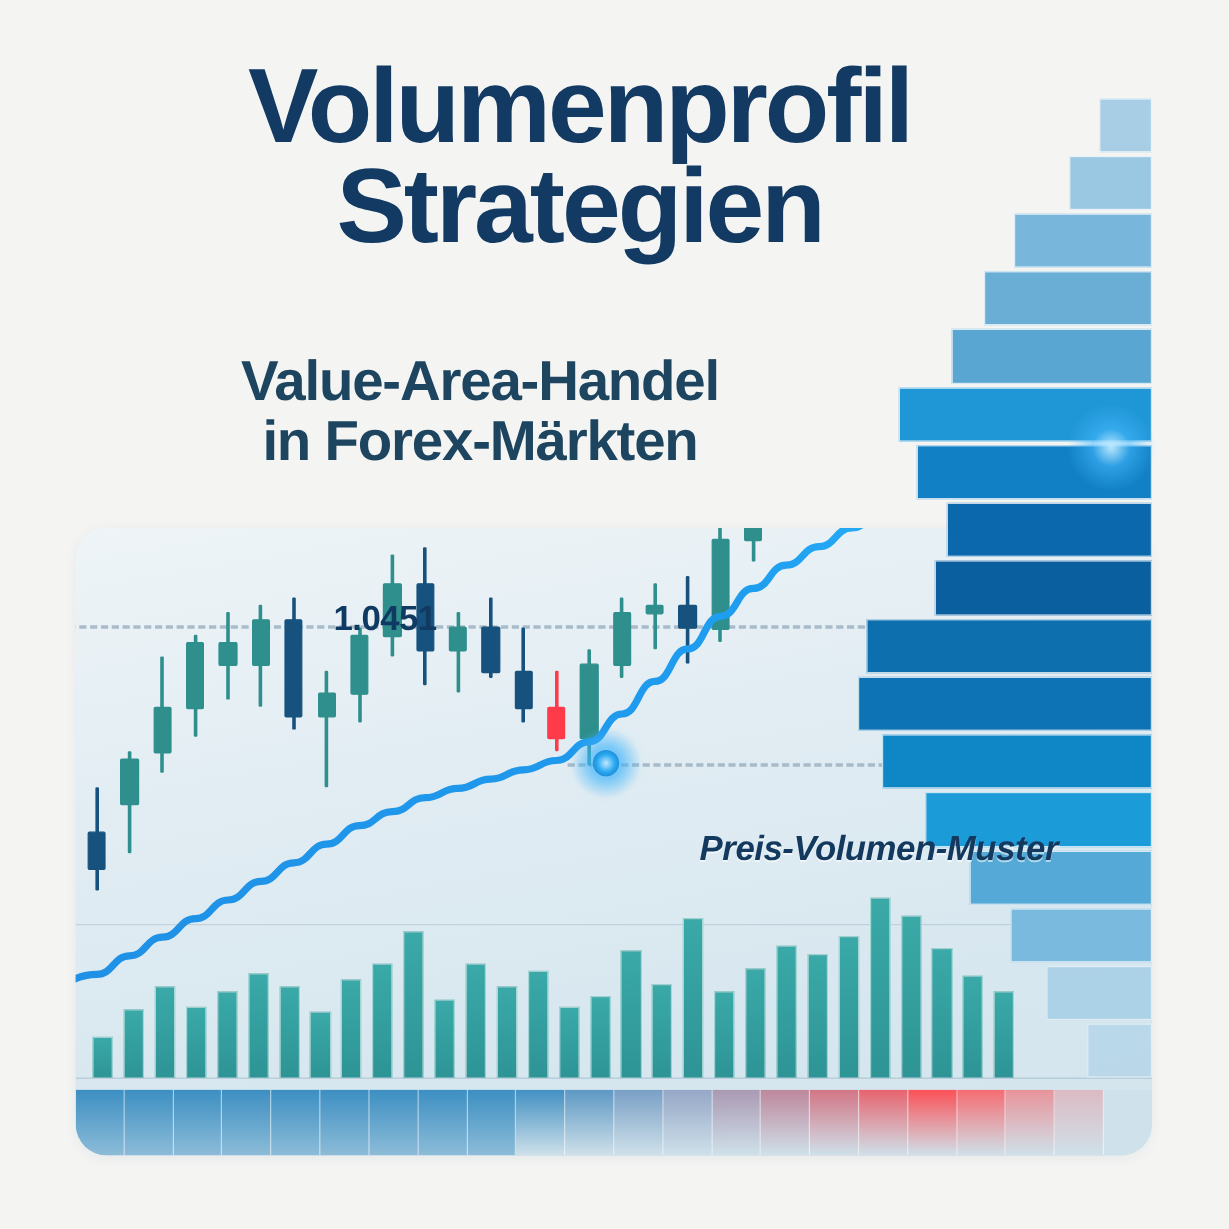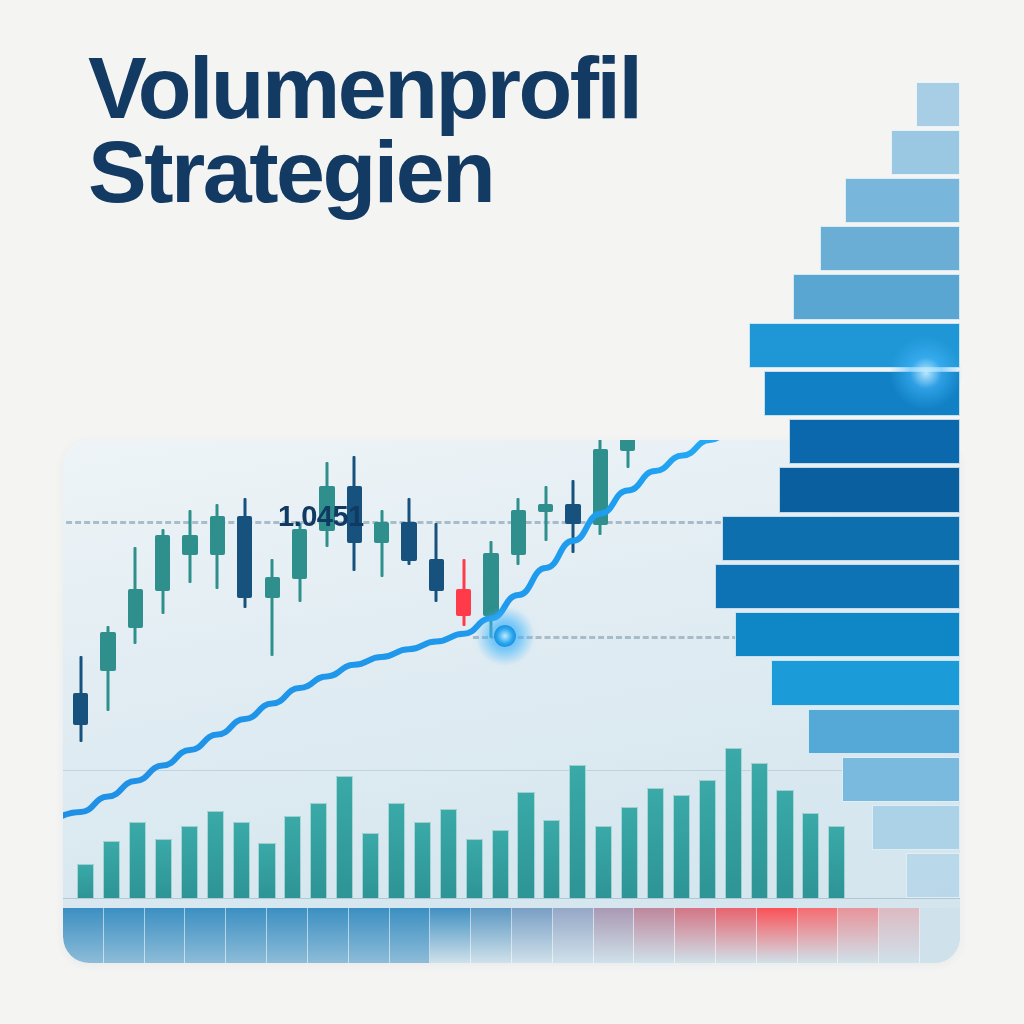--- a/index.html
+++ b/index.html
@@ -2,21 +2,21 @@
 <html><head>
 <meta charset="utf-8">
 <style>
   html,body{margin:0;padding:0;}
   body{
     width:1024px;height:1024px;overflow:hidden;
     background:#f4f4f3;
     font-family:"Liberation Sans","DejaVu Sans",sans-serif;
     position:relative;
   }
-  #stage{position:absolute;inset:0;width:1024px;height:1024px;}
+  #stage{position:absolute;inset:0;width:1024px;height:1024px;text-align:center;}
 
   
   .chart-card{
     position:absolute;left:63px;top:440px;width:897px;height:523px;
     border-radius:26px;
     background:linear-gradient(170deg,#eef4f7 0%,#e2edf3 35%,#d7e7ef 75%,#d2e4ec 100%);
     overflow:visible;
   }
   .chart-card::after{
     content:"";position:absolute;inset:0;border-radius:26px;
@@ -100,20 +100,24 @@
 </head>
 <body>
 
 <div id="stage">
 
   <div class="title">
     <span>Volumenprofil</span>
     <span class="l2">Strategien</span>
   </div>
 
+  <div class="subtitle">
+    <span>Value-Area-Handel</span>
+    <span class="s2">in Forex-Märkten</span>
+  </div>
 
   <div class="chart-card">
     <div class="plot-clip">
 
       <div id="ref-lines">
           <div class="dashed" style="top: 81.065px; left: -60px; width: 880px; border-top-color: rgb(159, 179, 194);"></div>
           <div class="dashed" style="top: 196.125px; left: 410px; width: 560px; border-top-color: rgb(159, 179, 194);"></div>
         </div>
 
       <div id="candles">
@@ -296,14 +300,15 @@
         <div class="pbar" style="top: 773.265px; height: 45.2353px; width: 53.9px; background: linear-gradient(90deg, rgb(169, 208, 232) 0%, rgb(169, 208, 232) 70%, rgb(169, 208, 232) 100%); opacity: 0.62;"></div>
       </div>
 
     <div class="glow-spark" style="left:442px;top:196px;"></div>
     <div class="glow-dot" style="left:442px;top:196px;"></div>
 
     <div class="glow-spark" style="left:863px;top:-67px;width:74px;height:74px;"></div>
   </div>
 
   <div class="price-label">1.0451</div>
+  <div class="pv-caption">Preis-Volumen-Muster</div>
 
 </div>
 
 </body></html>

